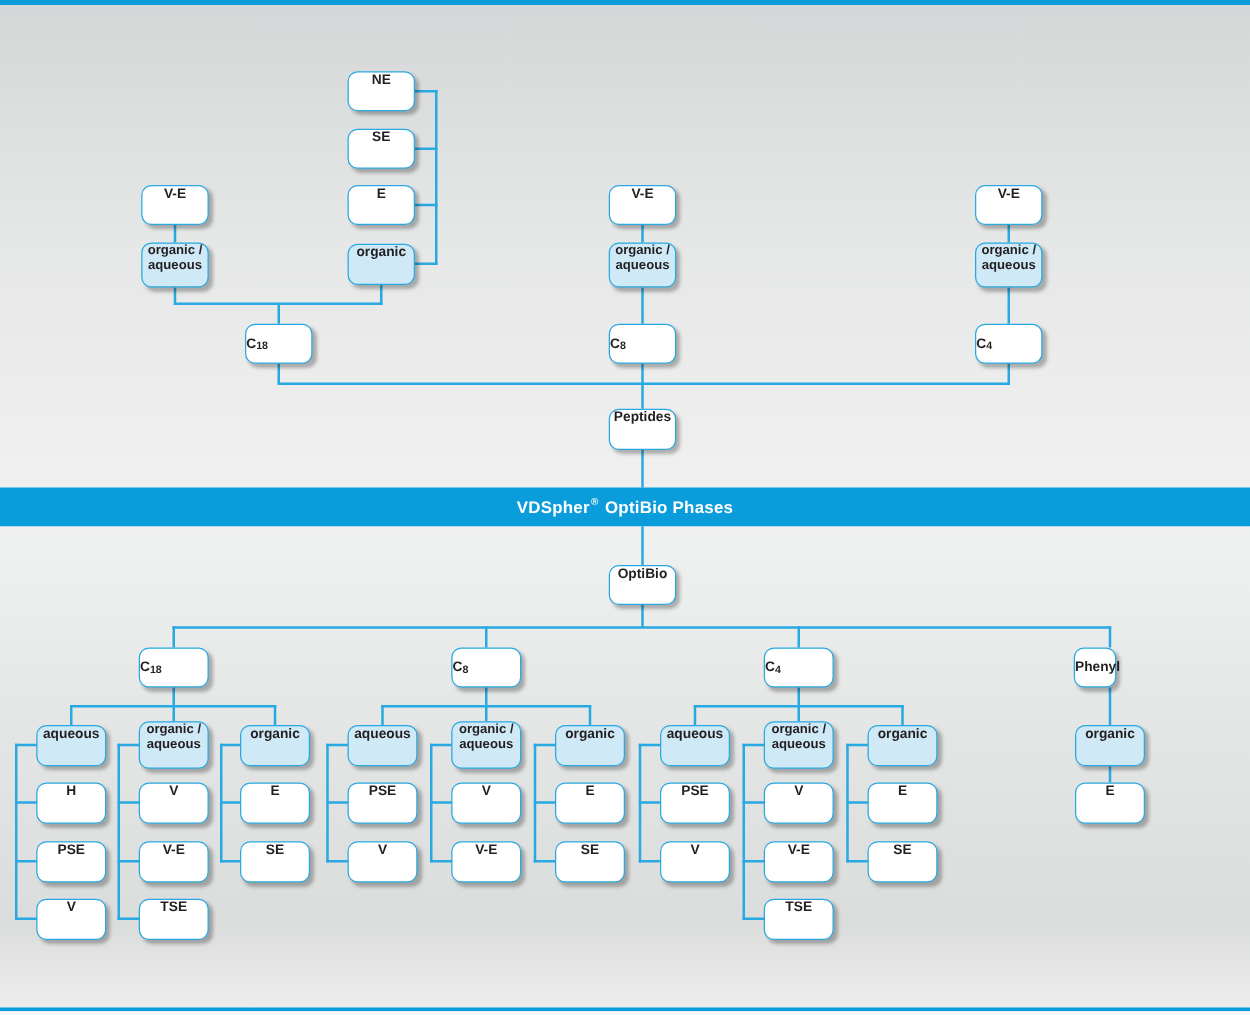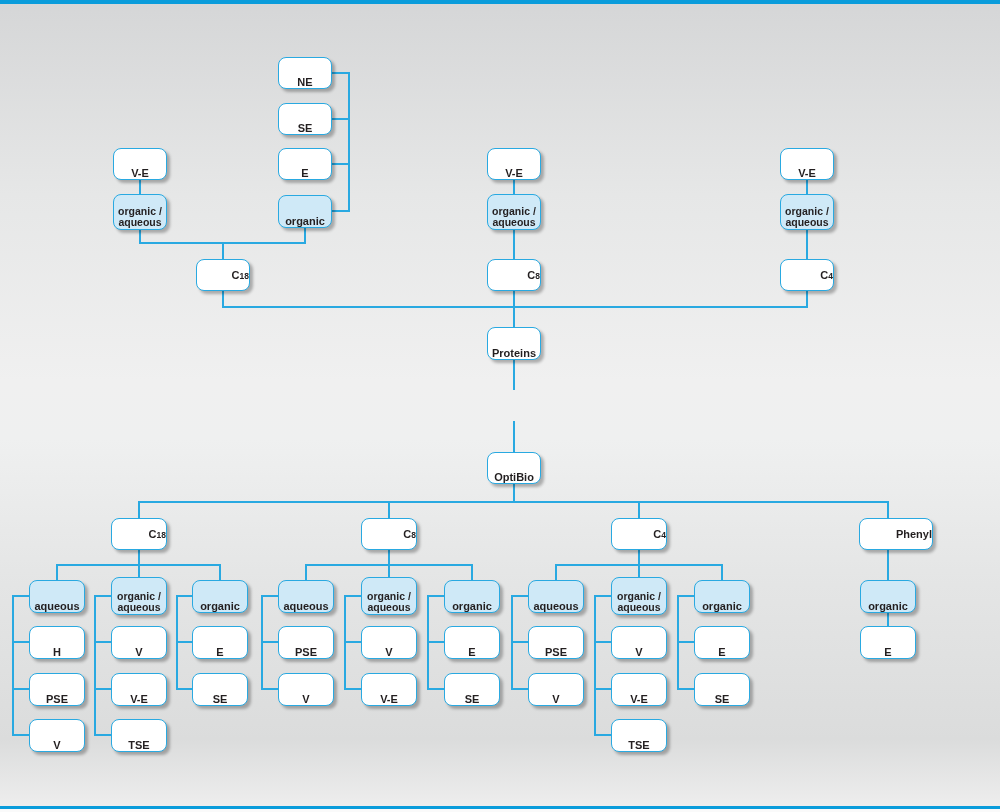--- a/index.html
+++ b/index.html
@@ -7,26 +7,26 @@
   .stage{
     position:relative;width:1000px;height:812px;overflow:hidden;
     background:linear-gradient(180deg,#d5d6d7 0%,#e6e7e7 24%,#f0f0f0 47%,#eff0f0 54%,#e4e5e5 72%,#dbdcdc 91%,#ededed 99%);
   }
   .bar{position:absolute;left:0;width:1000px;background:#0a9cdb;}
   .ln{position:absolute;background:#29a9e1;display:block;}
   .b{
     position:absolute;width:54px;height:32px;
     background:#ffffff;border:1.5px solid #29a9e1;border-radius:8px;
     box-shadow:3px 3px 3px rgba(0,0,0,.28);
-    display:flex;flex-direction:column;align-items:center;justify-content:flex-end;
+    display:flex;flex-direction:column;align-items:center;justify-content:flex-start;
     font-size:11px;font-weight:bold;color:#231f20;text-align:center;line-height:1.12;
     box-sizing:border-box;
   }
   .lb{background:#cfe9f7;}
-  .w56{width:56px}.w58{width:74px}
+  .w56{width:56px}.w58{width:34px}
   .h33{height:33px}.t2{height:36px}.t2b{height:38px}
   .t2 span,.t2b span{display:block;font-size:10.5px;}
   .hd{flex-direction:row;align-items:center;}
   .sub{font-size:8.5px;margin-top:3px;}
   .banner{
     position:absolute;left:0;top:390px;width:1000px;height:31px;background:#0a9cdb;
     display:flex;align-items:center;justify-content:center;
     color:#ffffff;font-weight:bold;font-size:13.5px;letter-spacing:.2px;
   }
   .banner .reg{font-size:8px;position:relative;top:-4px;margin-left:1px;}
@@ -174,23 +174,28 @@
   <div class="b lb t2" style="left:780px;top:194px">
       <span>organic /</span>
       <span>aqueous</span>
     </div>
   <div class="b hd" style="left:780px;top:259px">
       <span>C</span>
       <span class="sub">4</span>
     </div>
 
   <div class="b h33" style="left:487px;top:327px">
-      <span>Proteins</span>
-    </div>
-
+      <span>Peptides</span>
+    </div>
+
+  <div class="banner">
+    <span>VDSpher</span>
+      <span class="reg">®</span>
+      <span class="sfx">OptiBio Phases</span>
+  </div>
 
   <div class="b" style="left:487px;top:452px">
       <span>OptiBio</span>
     </div>
 
   <div class="b hd w56" style="left:111px;top:518px">
       <span>C</span>
       <span class="sub">18</span>
     </div>
   <div class="b hd w56" style="left:361px;top:518px">

